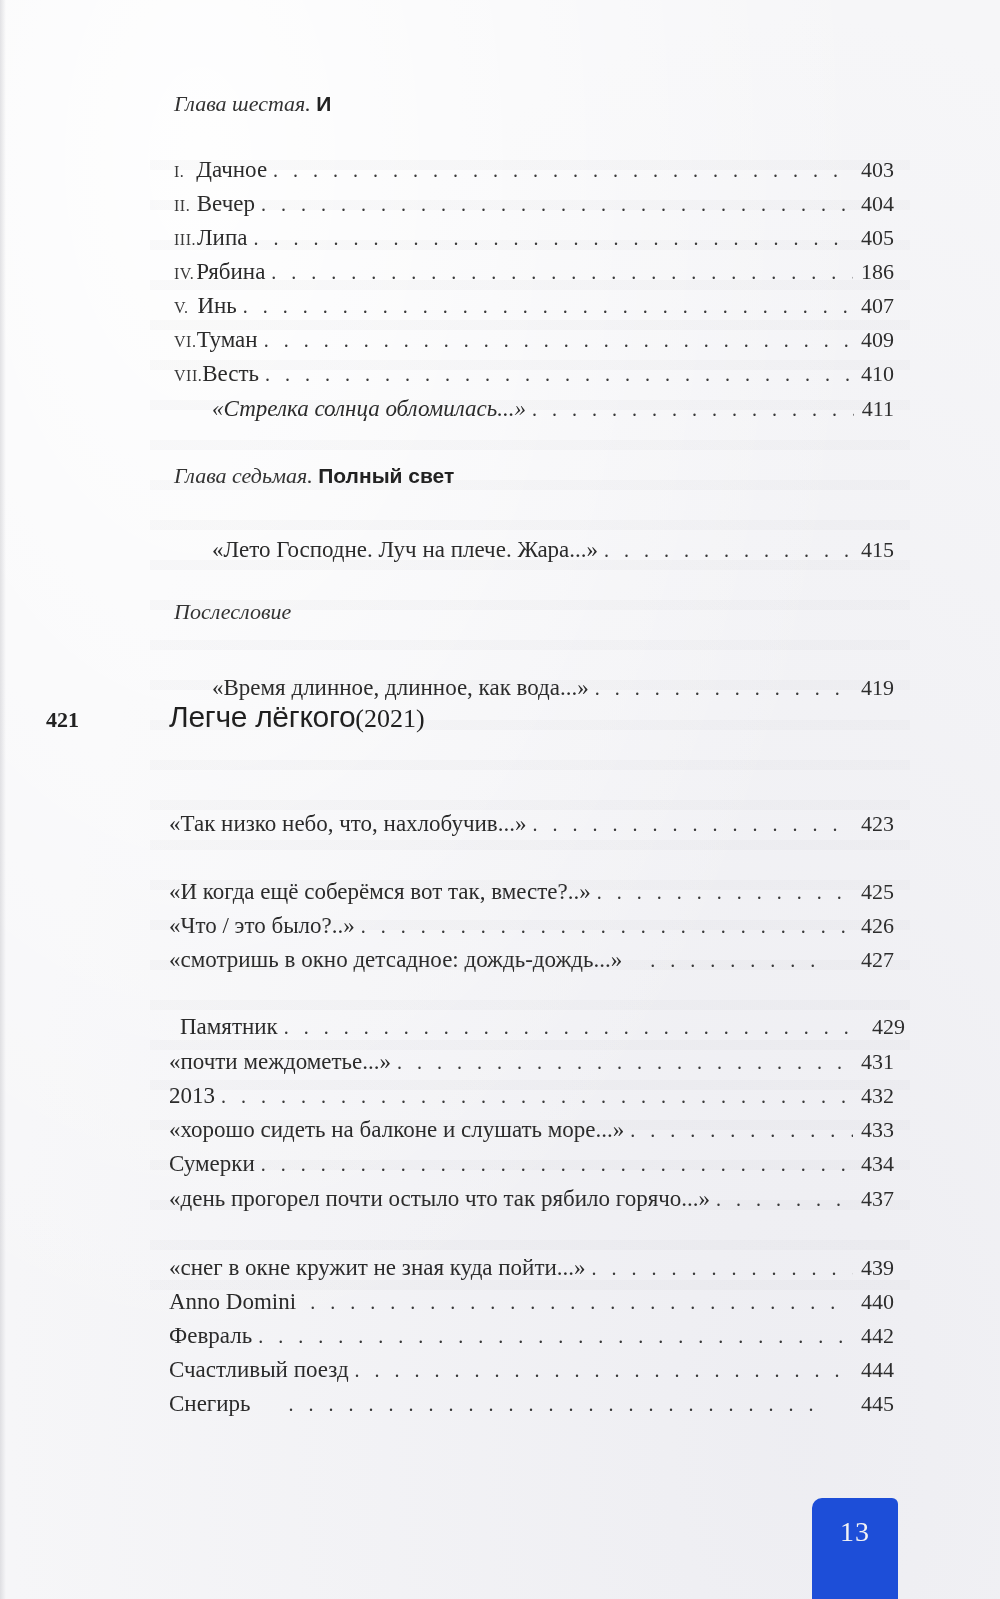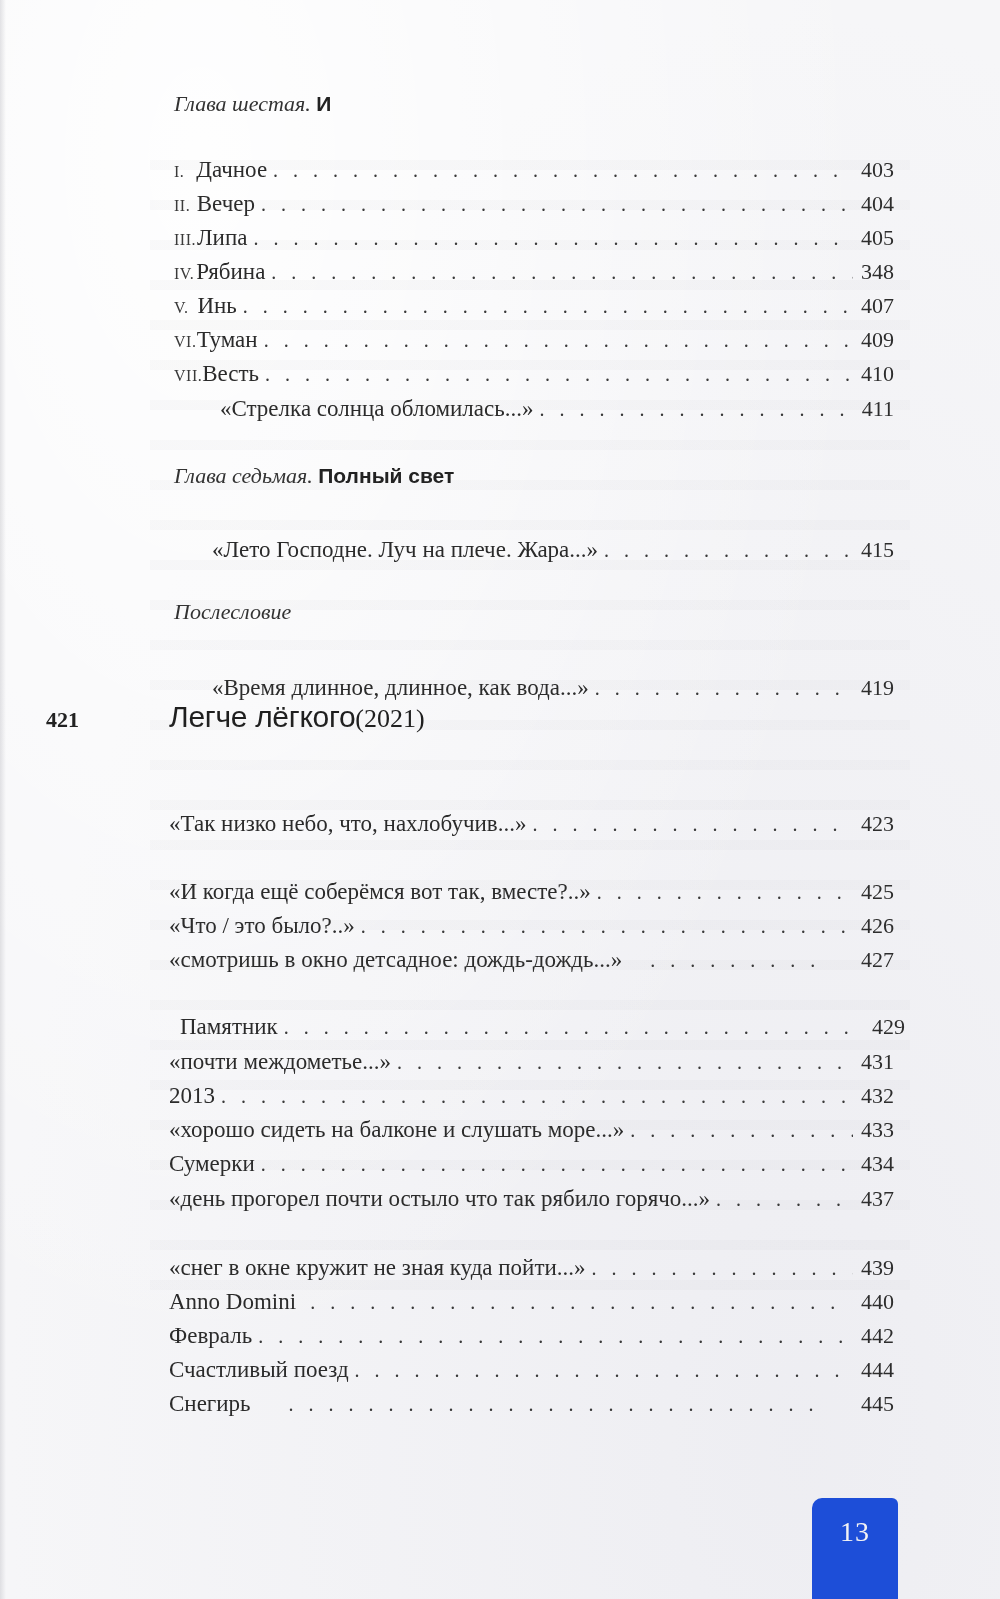--- a/index.html
+++ b/index.html
@@ -58,21 +58,21 @@
     width: 38px;
     font-size: 16px;
     letter-spacing: 0.5px;
     color: #3a3a3a;
   }
   .row .title {
     flex: 0 0 auto;
     padding-right: 6px;
   }
   .row .title.italic {
-    margin-left: 8px;
+    font-style: italic;
   }
   .row .leader {
     flex: 1 1 auto;
     overflow: hidden;
     color: #3a3a3a;
     letter-spacing: 0;
     font-size: 20px;
   }
   .row .leader::before {
     content: ". . . . . . . . . . . . . . . . . . . . . . . . . . . . . . . . . . . . . . . . . . . . . . . . . .";
@@ -186,21 +186,21 @@
   <div class="row" style="left:174px; top:223px; width:720px;">
     <span class="roman">III.</span>
     <span class="title">Липа</span>
     <span class="leader"></span>
     <span class="page">405</span>
   </div>
   <div class="row" style="left:174px; top:257px; width:720px;">
     <span class="roman">IV.</span>
     <span class="title">Рябина</span>
     <span class="leader"></span>
-    <span class="page">348</span>
+    <span class="page">186</span>
   </div>
   <div class="row" style="left:174px; top:291px; width:720px;">
     <span class="roman">V.</span>
     <span class="title">Инь</span>
     <span class="leader"></span>
     <span class="page">407</span>
   </div>
   <div class="row" style="left:174px; top:325px; width:720px;">
     <span class="roman">VI.</span>
     <span class="title">Туман</span>

